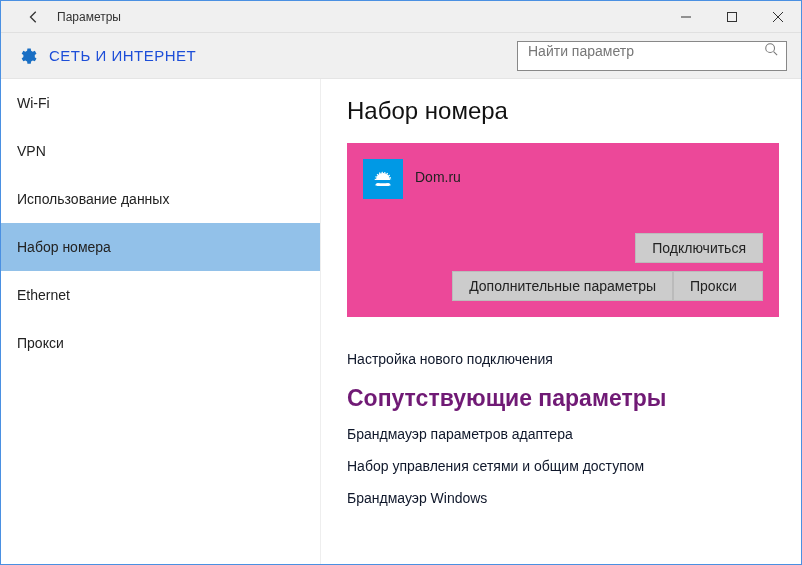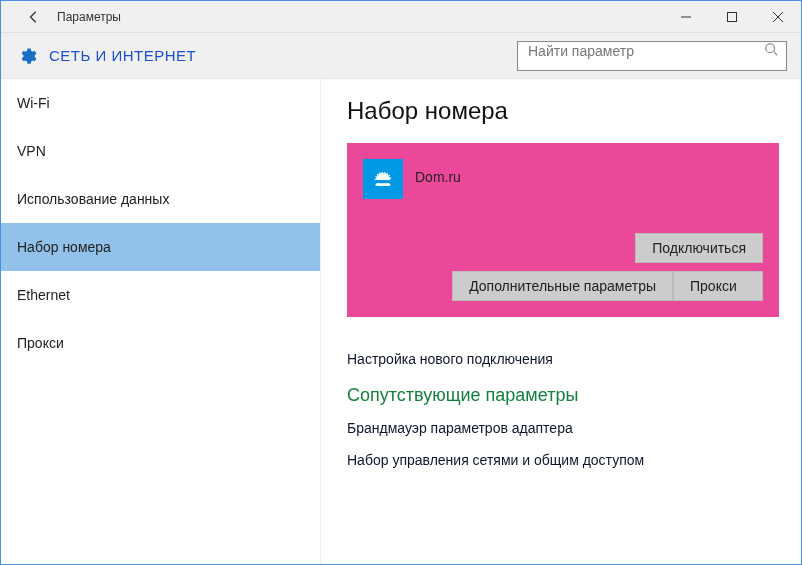--- a/index.html
+++ b/index.html
@@ -115,24 +115,24 @@
     background: #fff;
     overflow-y: auto;
   }
   h1.page-title {
     font-size: 24px;
     font-weight: 400;
     margin: 0 0 18px 0;
     color: #111;
   }
   h2.section-title {
-    font-size: 18px;
-    font-weight: 400;
+    font-size: 23px;
+    font-weight: 700;
     margin: 18px 0 14px 0;
-    color: #15803d;
+    color: #701a75;
   }
   .conn-card {
     background: #ec4899;
     padding: 16px;
     margin-bottom: 34px;
   }
   .conn-row {
     display: flex;
     align-items: flex-start;
   }
@@ -275,16 +275,17 @@
           <div class="btn">Прокси</div>
         </div>
       </div>
 
       <a class="link">Настройка нового подключения</a>
 
       <h2 class="section-title">Сопутствующие параметры</h2>
 
       <a class="link">Брандмауэр параметров адаптера</a>
       <a class="link">Набор управления сетями и общим доступом</a>
+      <a class="link">Брандмауэр Windows</a>
     </div>
 
   </div>
 </div>
 
 </body></html>

